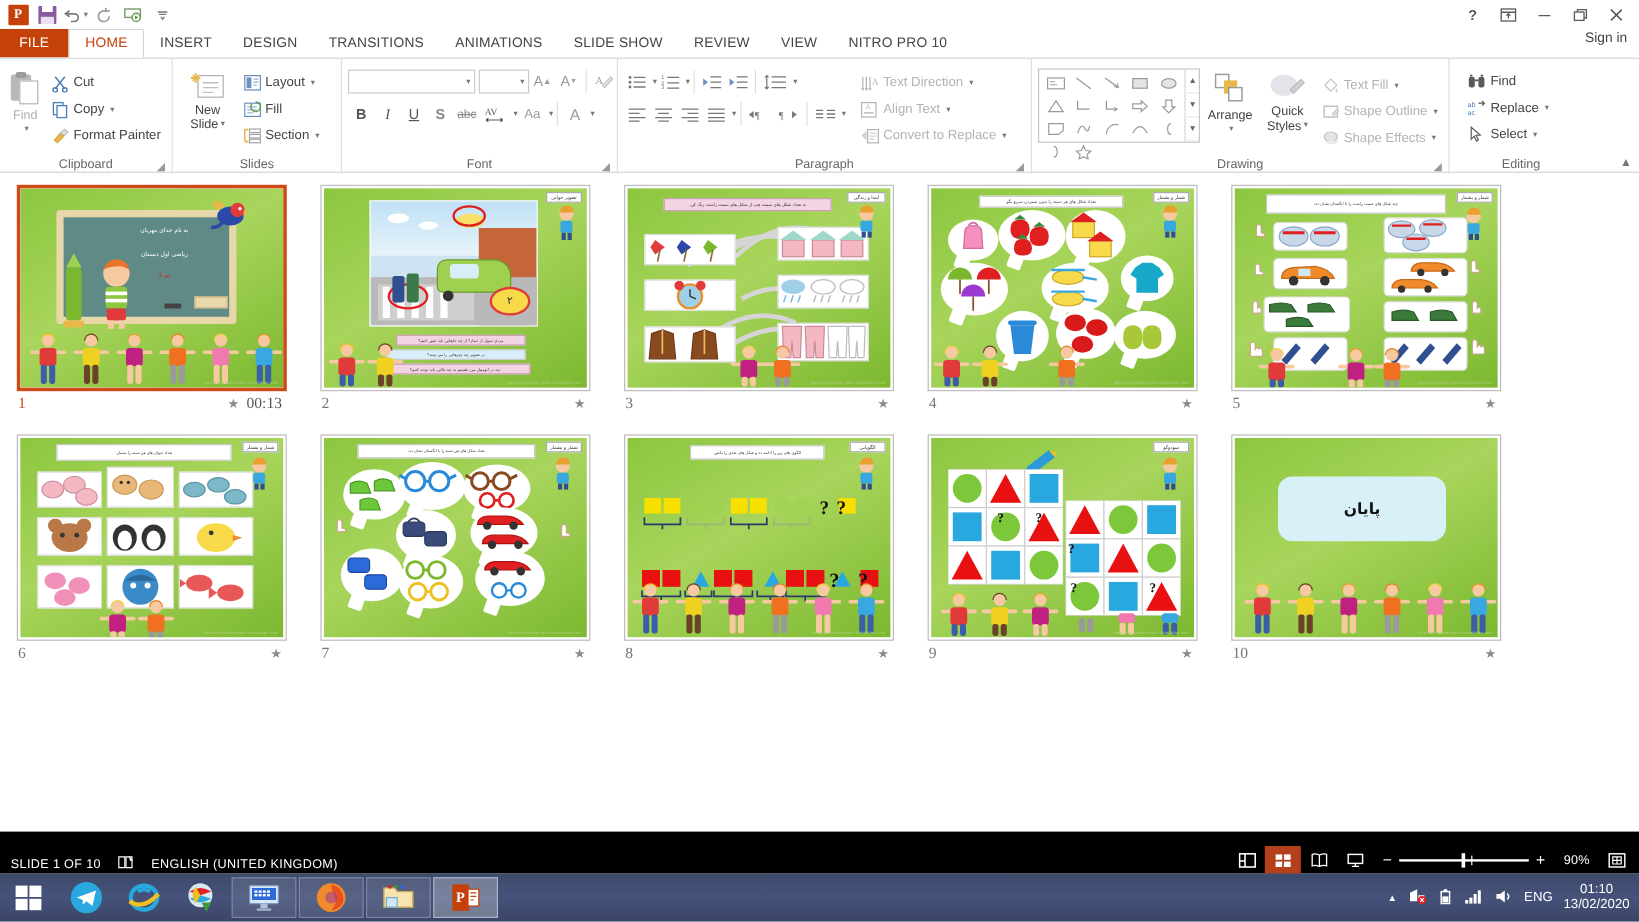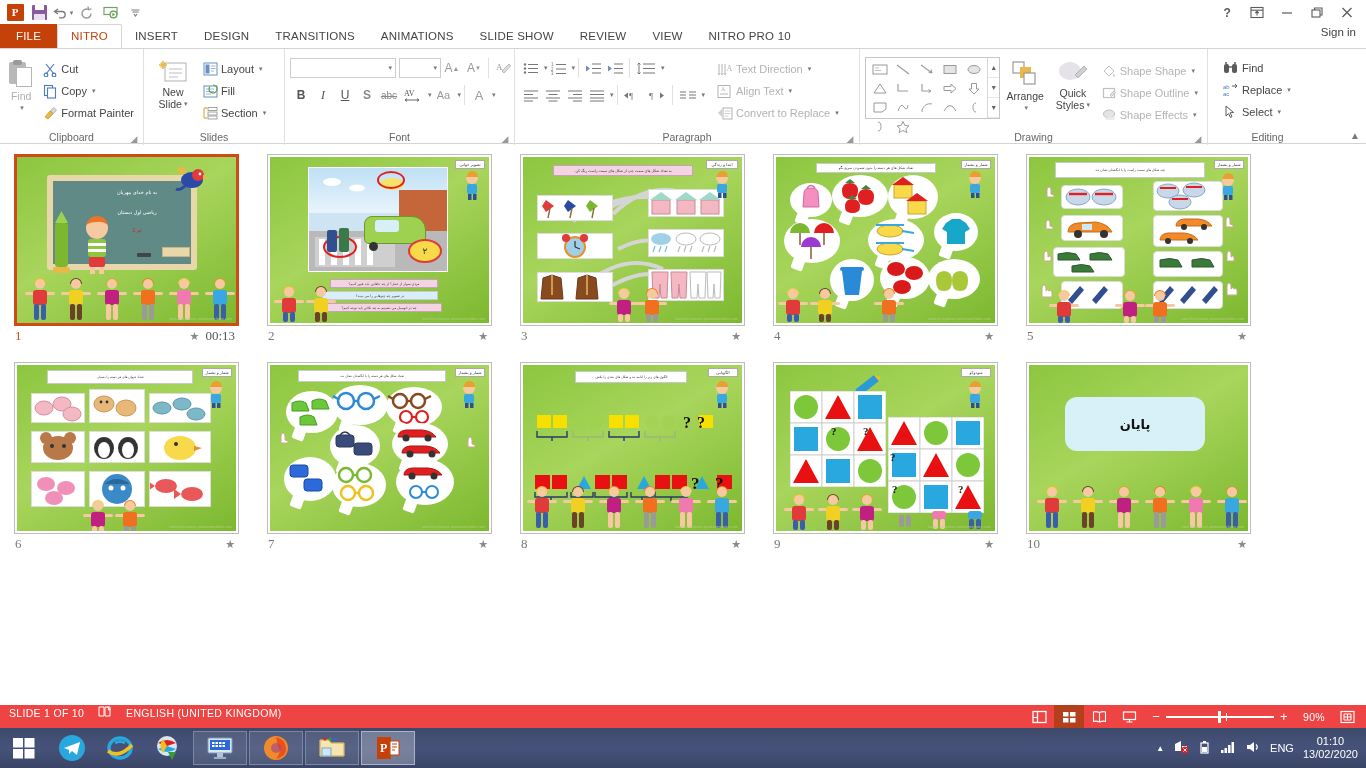--- a/index.html
+++ b/index.html
@@ -149,22 +149,22 @@
   .wbox { position:absolute; background:#fff; border:1px solid #ddd; }
   .banner { position:absolute; background:#fff; border:1px solid #c9c9c9; }
   .pinkbanner { position:absolute; background:#f3d4e2; border:1px solid #c9a0b5; }
   .tag { position:absolute; background:#fff; border:1px solid #aaa; font-size:4px; color:#333;
          display:flex; align-items:center; justify-content:center; direction:rtl; }
   .wm { position:absolute; right:4px; bottom:2px; font-size:3.4px; color:#b3cf85; letter-spacing:.2px; }
   .persian { direction: rtl; font-family: "DejaVu Sans", sans-serif; }
 
   
   .statusbar {
-    position: absolute; left: 0; right: 0; bottom: 40px; height: 23px;
-    background: #ef4444; color: #fff; display: flex; align-items: flex-start;
+    position: absolute; left: 0; right: 0; bottom: 40px; height: 35px;
+    background: #000000; color: #fff; display: flex; align-items: flex-end;
     font-size: 10.5px; letter-spacing: .3px;
   }
   .sb-left { display: flex; align-items: center; gap: 14px; padding-left: 9px; }
   .sb-right { margin-left: auto; display: flex; align-items: center; gap: 0; padding-right: 4px; }
   .viewbtn { width: 30px; height: 23px; display: flex; align-items: center; justify-content: center; }
   .viewbtn.active { background: #b43f1b; }
   .zoom-slider { display: flex; align-items: center; gap: 6px; padding: 0 8px; }
   .zs-track { width: 108px; height: 2px; background: #fff; position: relative; }
   .zs-thumb { position: absolute; left: 52px; top: -5px; width: 3px; height: 12px; background: #fff; }
   .zs-mid { position:absolute; left: 60px; top:-3px; width:1px; height:8px; background:#fff; }
@@ -248,21 +248,21 @@
     <div class="win-btn close">
       <svg width="14" height="13" viewBox="0 0 14 13">
           <path d="M2.5 2 L11.5 11 M11.5 2 L2.5 11" stroke="#5a5a5a" stroke-width="1.3"></path>
         </svg>
     </div>
   </div>
 </div>
 
 <div class="tabbar">
   <div class="tab file">FILE</div>
-  <div class="tab active">NITRO</div>
+  <div class="tab active">HOME</div>
   <div class="tab">INSERT</div>
   <div class="tab">DESIGN</div>
   <div class="tab">TRANSITIONS</div>
   <div class="tab">ANIMATIONS</div>
   <div class="tab">SLIDE SHOW</div>
   <div class="tab">REVIEW</div>
   <div class="tab">VIEW</div>
   <div class="tab">NITRO PRO 10</div>
   <div class="signin">Sign in</div>
 </div>
@@ -651,21 +651,21 @@
             <span>Styles</span>
             <span class="caret">▾</span>
           </span>
       </div>
       <div class="col" style="padding-top:3px;margin-left:2px">
         <div class="small-btn disabled">
           <svg width="15" height="14" viewBox="0 0 15 14">
               <path d="M2 7 L7 2 L12 7 L7 12 Z" fill="none" stroke="#c0c0c0" stroke-width="1"></path>
               <path d="M11 9 Q13.5 11.5 12.5 13 Q11 13.5 11 12 Z" fill="#cfcfcf"></path>
             </svg>
-          <span>Shape Shape</span>
+          <span>Text Fill</span>
           <span class="caret">▾</span>
         </div>
         <div class="small-btn disabled">
           <svg width="15" height="14" viewBox="0 0 15 14">
               <rect x="1.5" y="2.5" width="11" height="9" fill="none" stroke="#c0c0c0" stroke-width="1.2"></rect>
               <path d="M8 9 L12 5 L13.5 6.5 L9.5 10.5 Z" fill="#e0e0e0" stroke="#b5b5b5" stroke-width="0.7"></path>
             </svg>
           <span>Shape Outline</span>
           <span class="caret">▾</span>
         </div>

